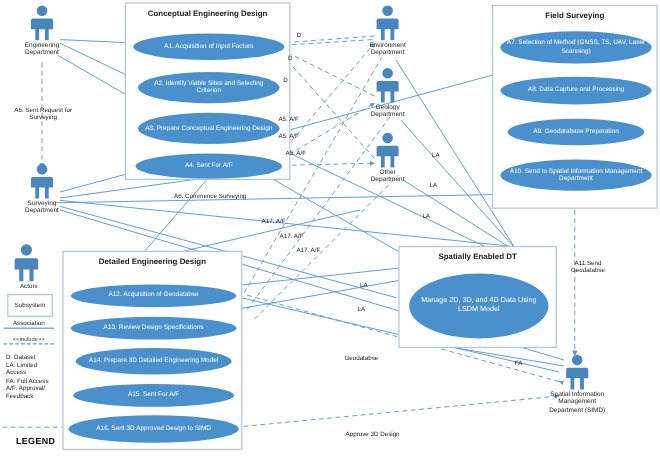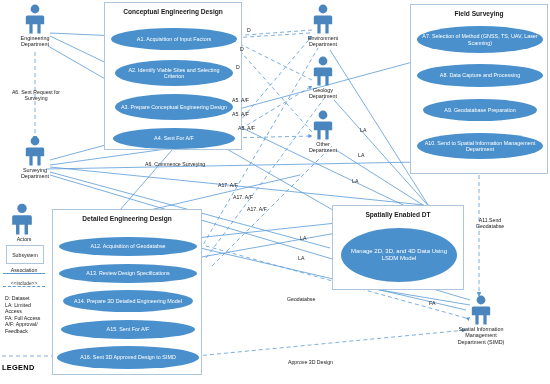--- a/index.html
+++ b/index.html
@@ -23,21 +23,21 @@
   .edgelabel.wrap{white-space:normal;text-align:center;}
   #legend{position:absolute;left:2px;top:201px;width:44px;height:181px;}
   #legend .lg-actor{position:absolute;left:8px;top:2px;}
   #legend .lg-at{position:absolute;left:0;top:35px;width:44px;text-align:center;font-size:5.2px;}
   #legend .lg-sub{position:absolute;left:4px;top:44px;width:36px;height:17px;
       border:1px solid #aec6dd;background:#fff;display:flex;align-items:center;justify-content:center;
       font-size:5.2px;color:#1a1a1a;}
   #legend .lg-assoc{position:absolute;left:0;top:66px;width:44px;text-align:center;font-size:5.2px;}
   #legend .lg-inc{position:absolute;left:0;top:80px;width:44px;text-align:center;font-size:4.8px;color:#333;}
   #legend .lg-abbr{position:absolute;left:3px;top:94px;width:41px;font-size:5.2px;line-height:6.6px;color:#1a1a1a;}
-  #legend .lg-title{position:absolute;left:0;top:162px;width:44px;text-align:left;
+  #legend .lg-title{position:absolute;left:0;top:162px;width:44px;text-align:right;
       font-size:7.4px;font-weight:bold;letter-spacing:.3px;color:#000;}
   .lg-line{position:absolute;height:0;border-top:1px solid #5b9bd5;}
   .lg-line.dash{border-top:1px dashed #5b9bd5;}
 </style>
 </head>
 <body>
 
 <div id="canvas">
 
   <svg class="wires" viewBox="0 0 550 384" xmlns="http://www.w3.org/2000/svg">

